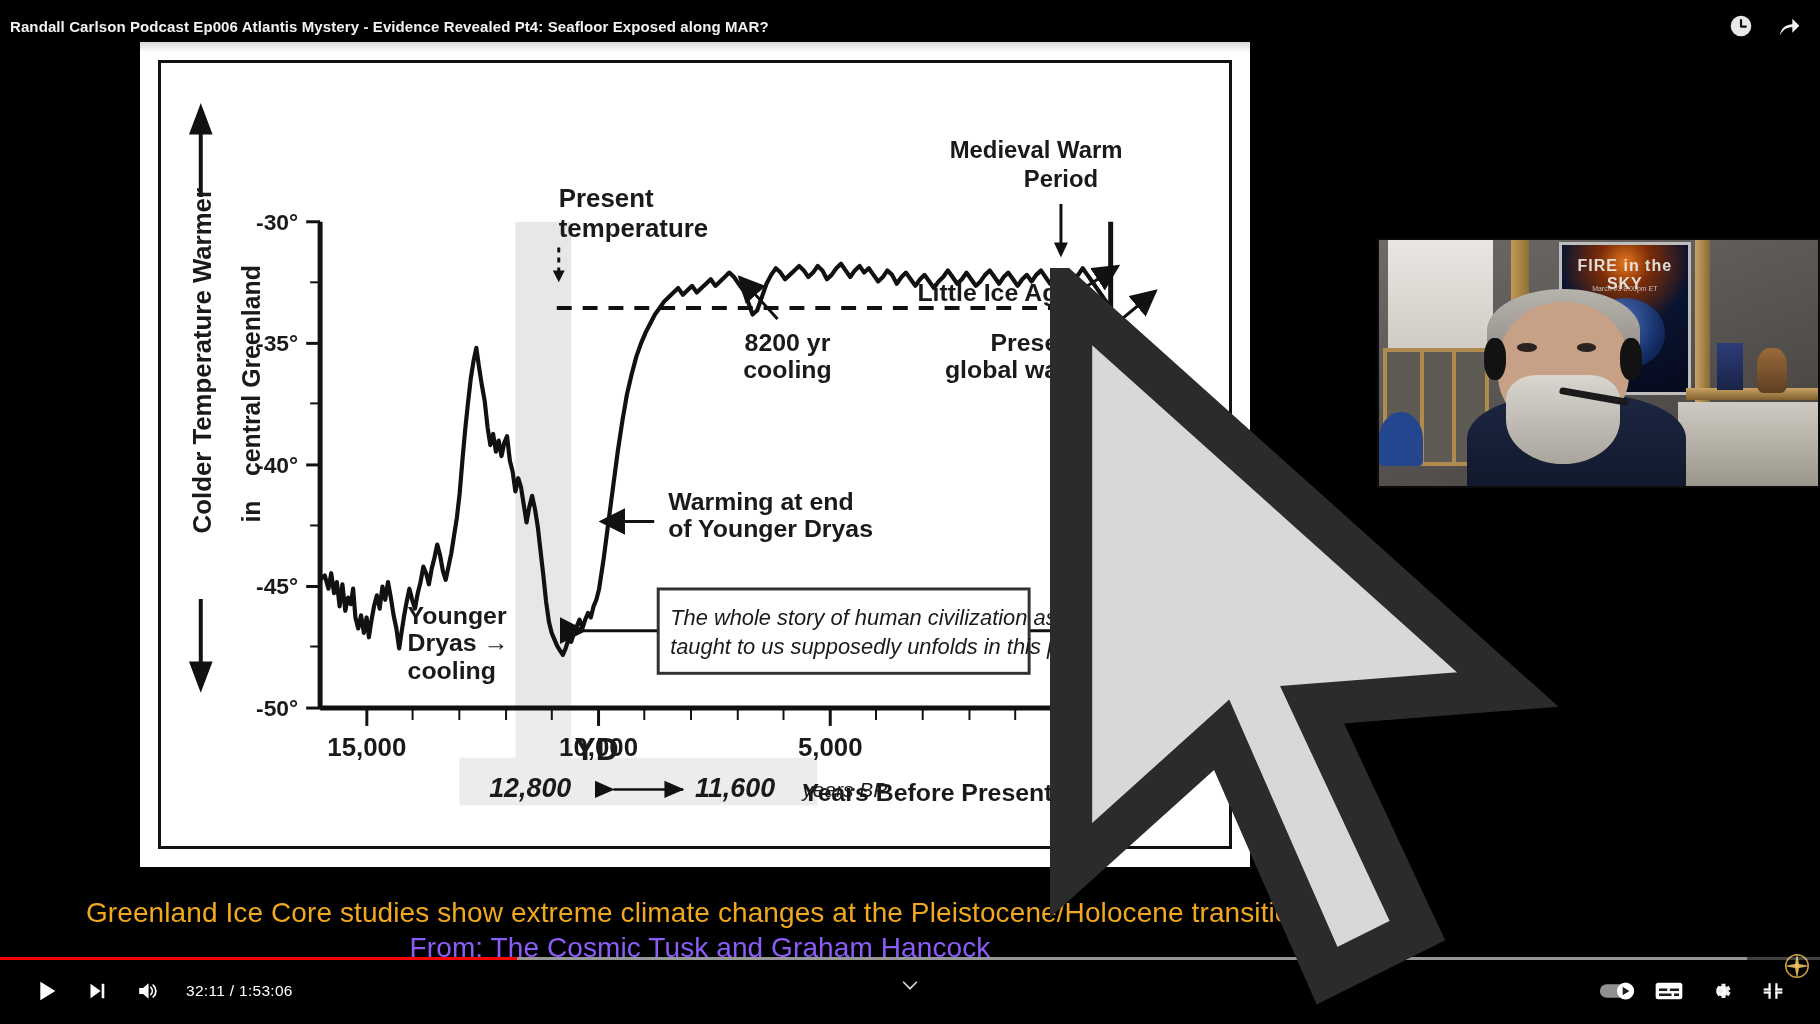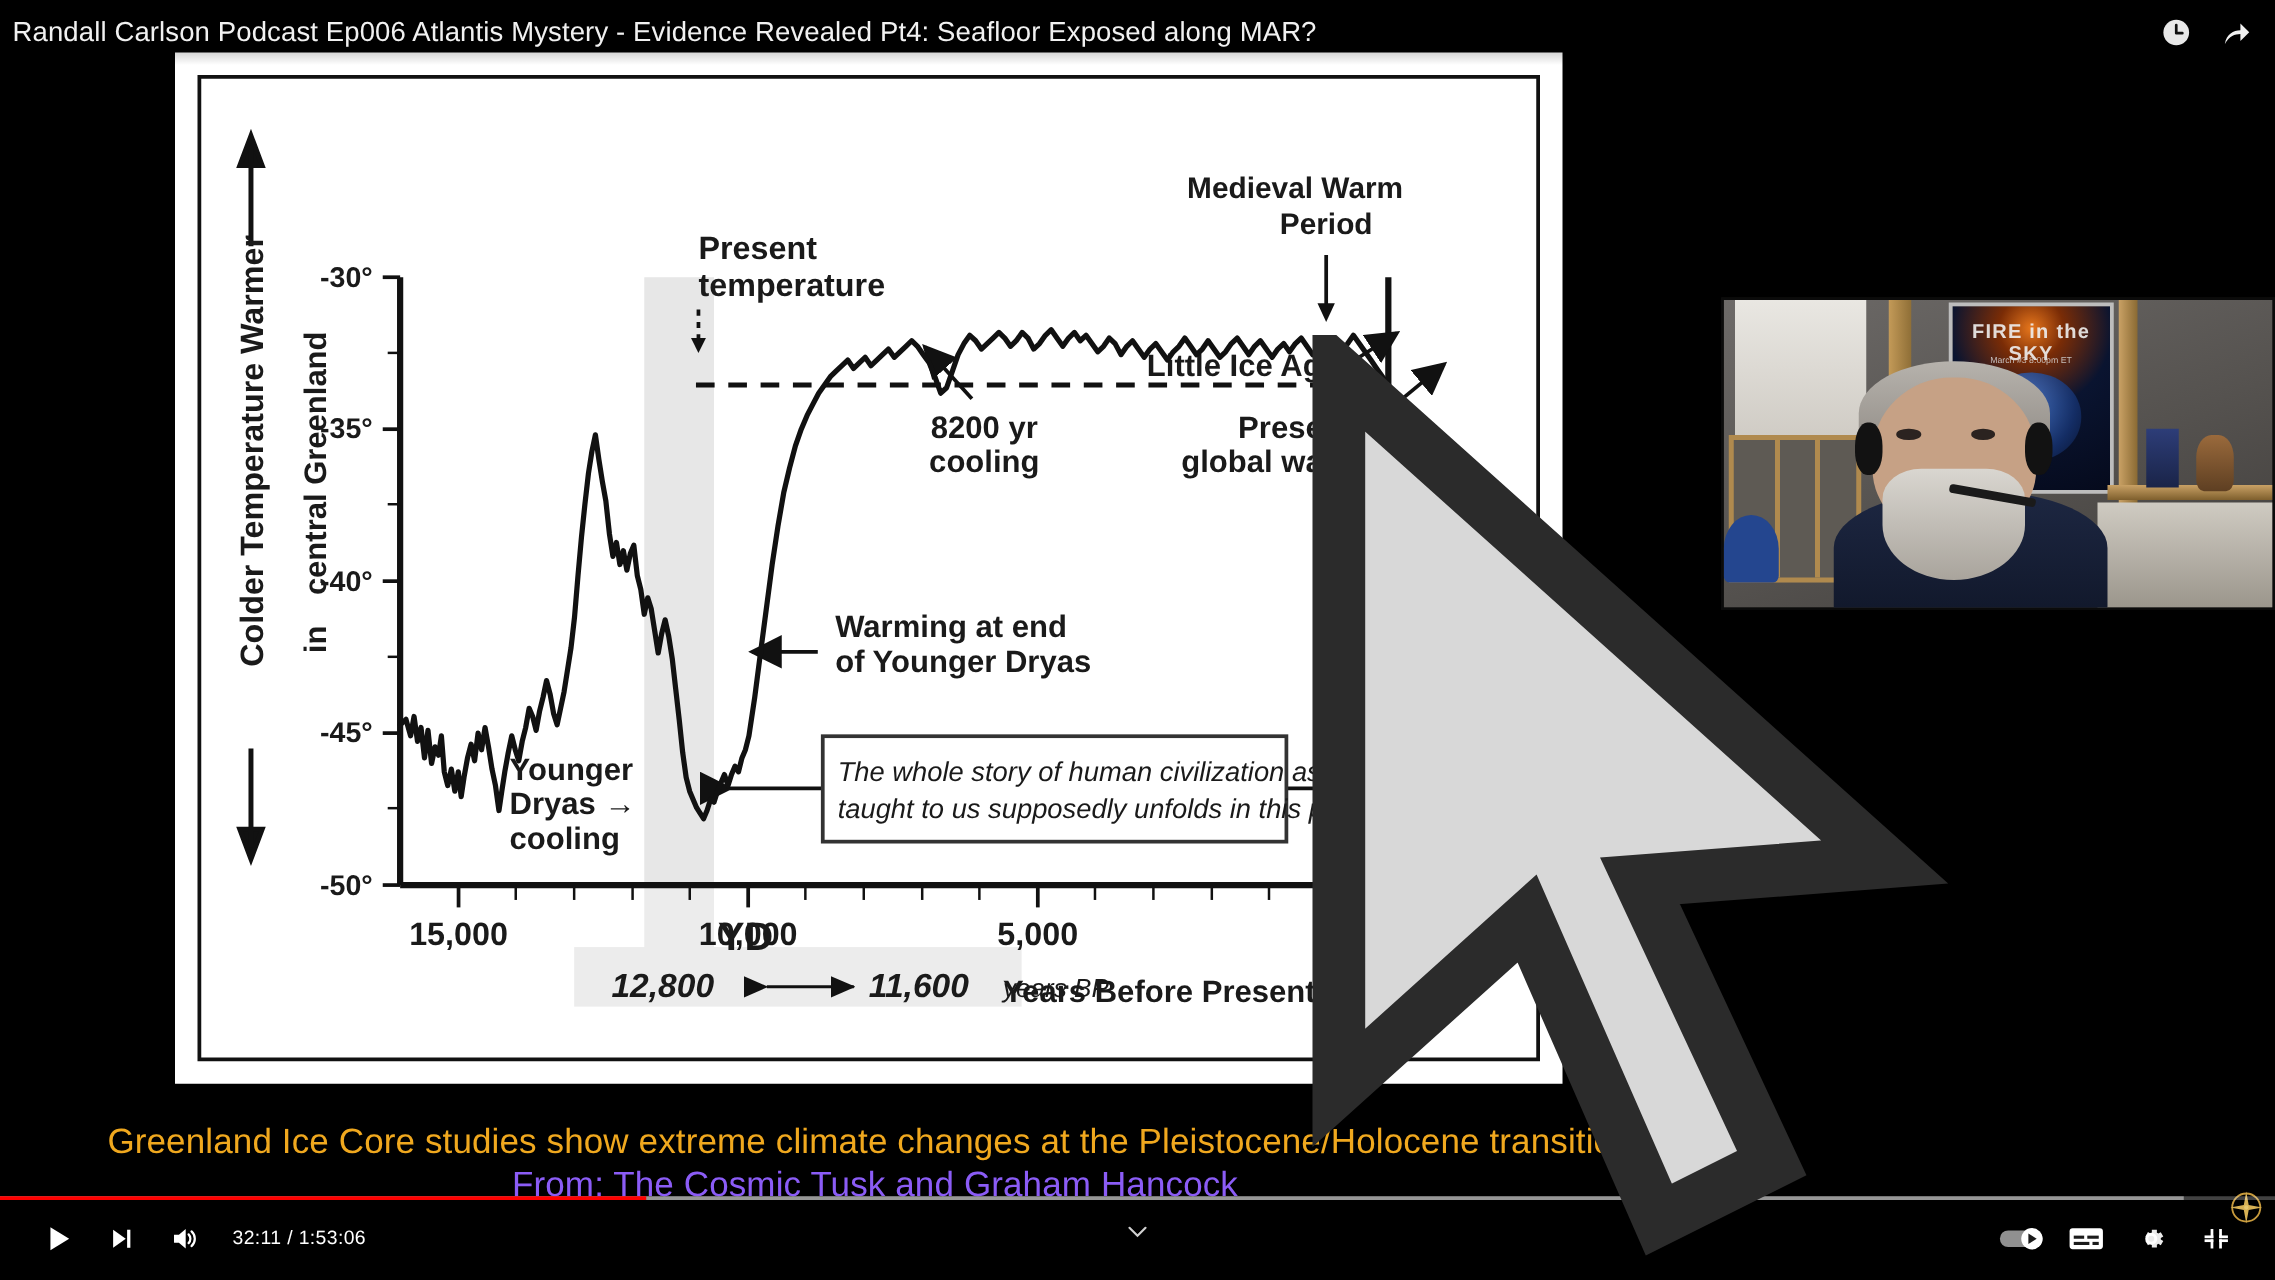--- a/index.html
+++ b/index.html
@@ -12,21 +12,21 @@
   #app { position: relative; width: 1820px; height: 1024px; background: #000; }
 
   
   .topbar {
     position: absolute; top: 0; left: 0; width: 1820px; height: 52px;
     display: flex; align-items: center; justify-content: space-between;
     padding: 0 18px 0 10px; z-index: 40;
     background: linear-gradient(to bottom, rgba(0,0,0,0.85), rgba(0,0,0,0.0));
   }
   .video-title {
-    color: #f1f1f1; font-size: 22px; font-weight: 400;
+    color: #f1f1f1; font-size: 15px; font-weight: 700;
     letter-spacing: .1px; white-space: nowrap;
   }
   .top-actions { display: flex; align-items: center; gap: 22px; }
   .top-icon { width: 26px; height: 26px; display: block; }
 
   
   .slide-wrap {
     position: absolute; left: 140px; top: 42px;
     width: 1110px; height: 825px;
     background: #ffffff;

